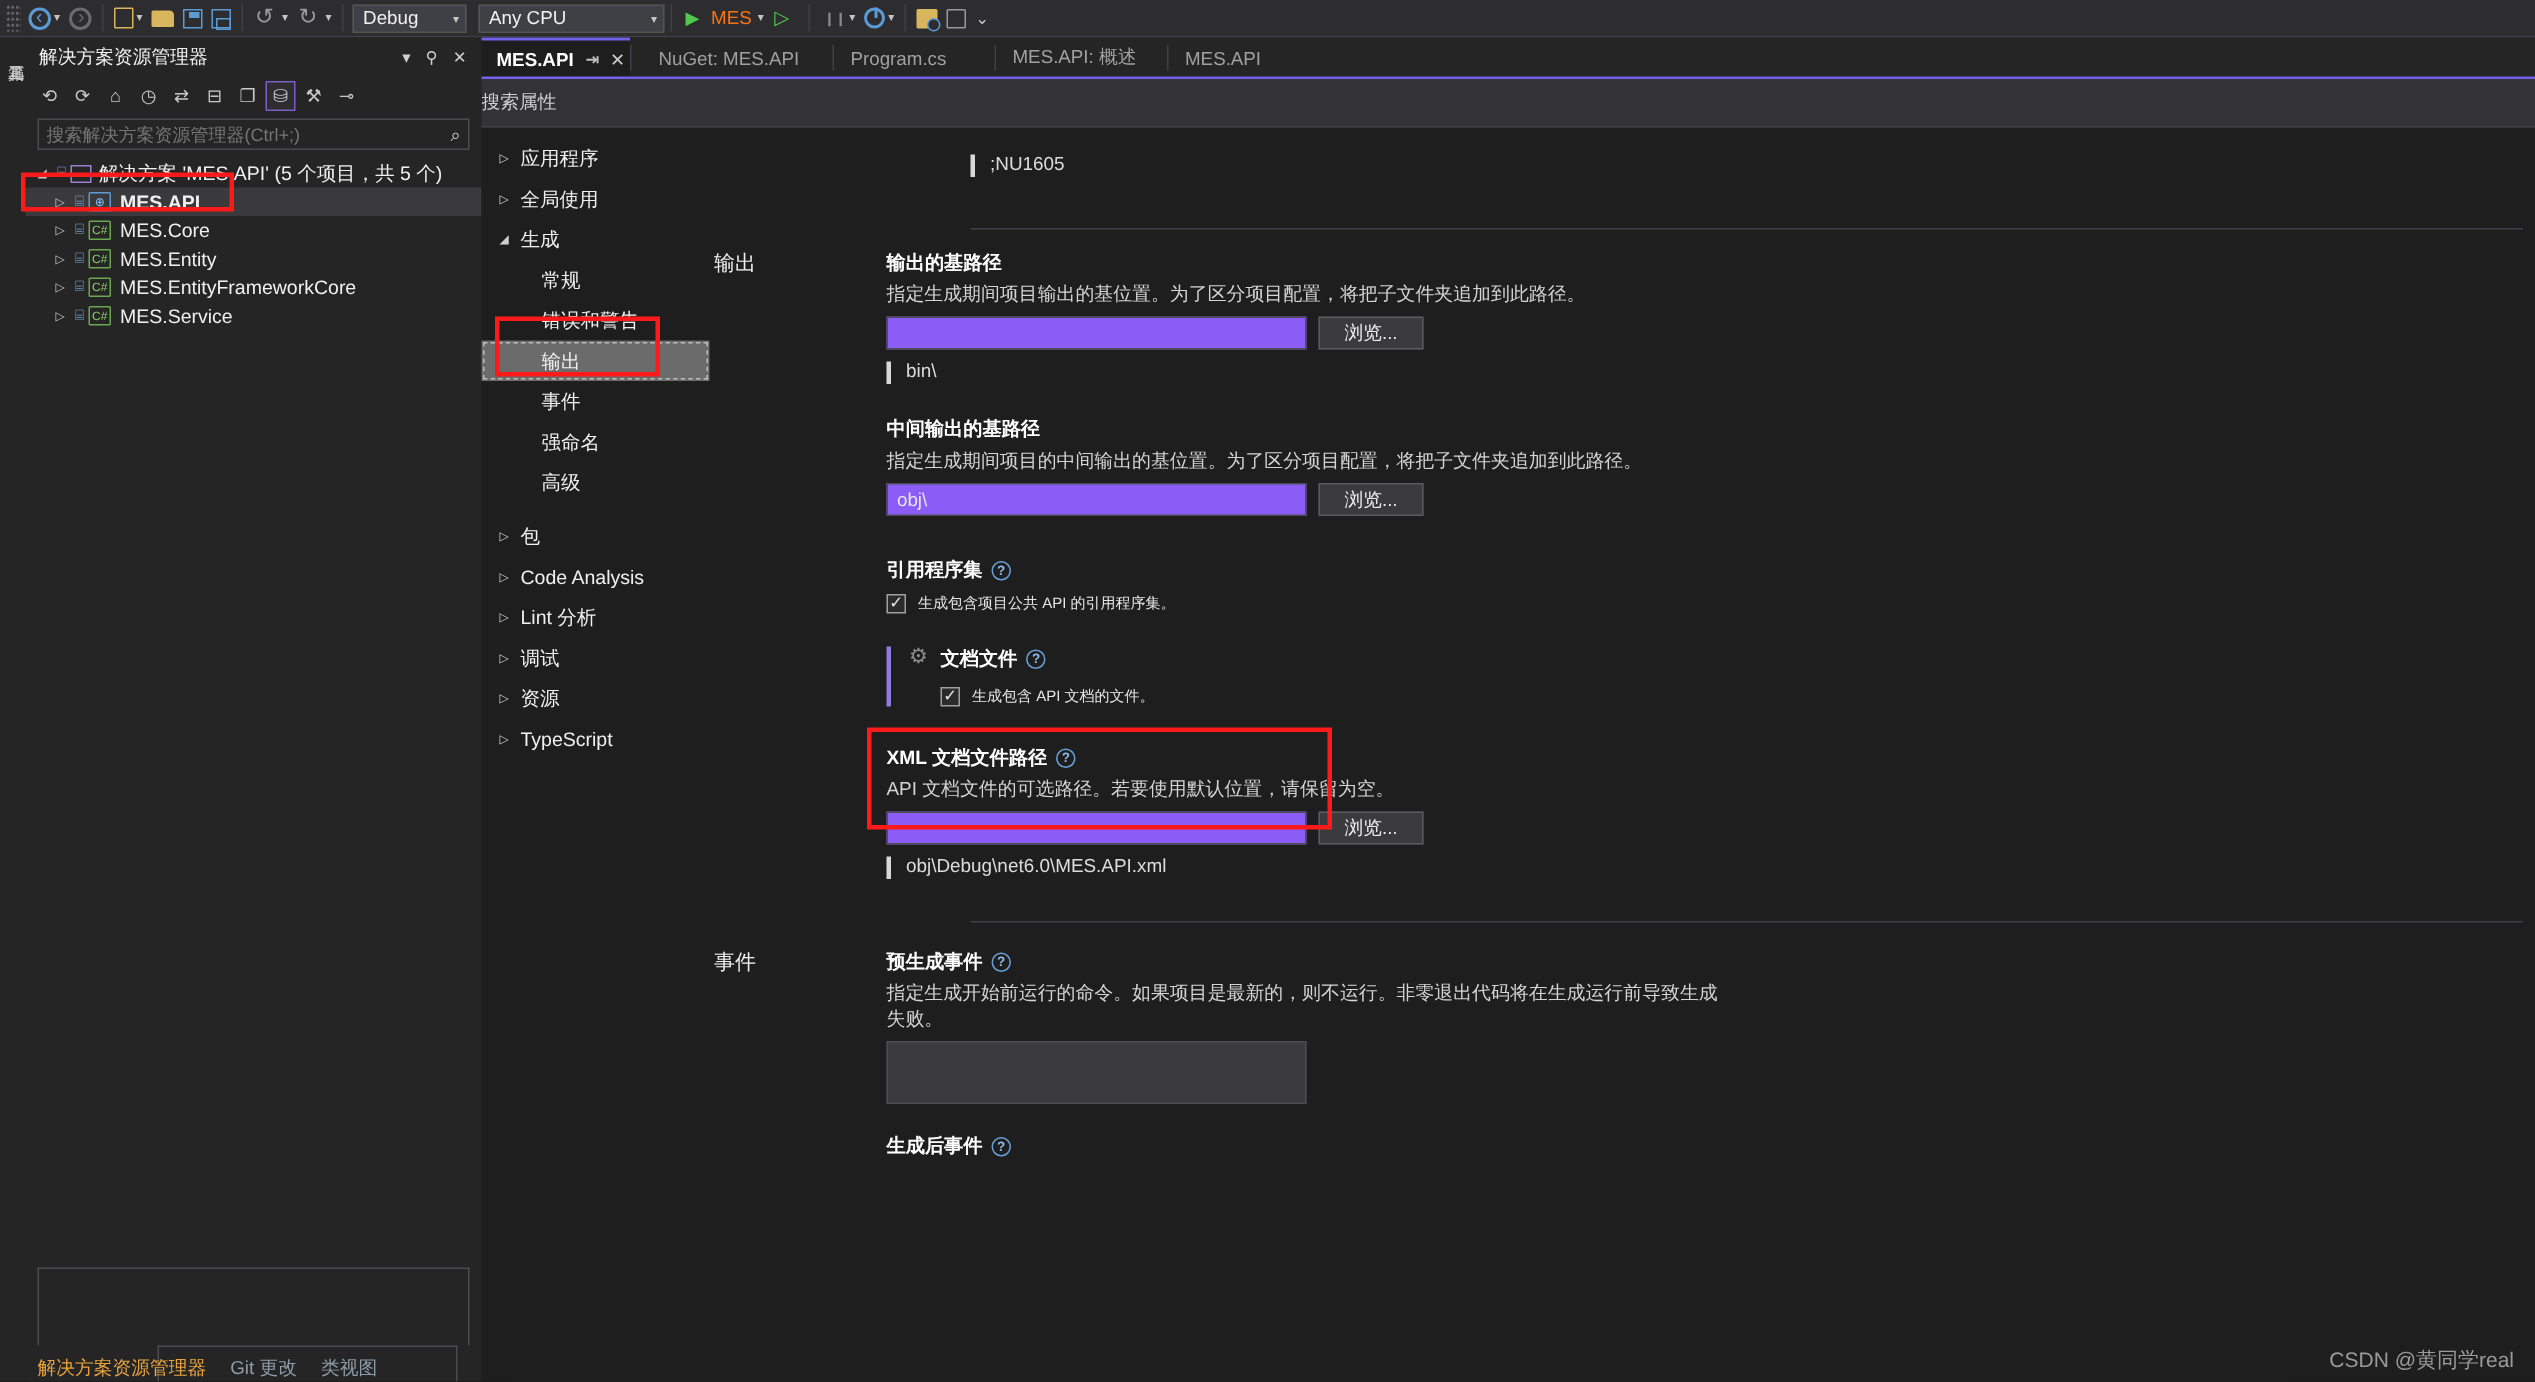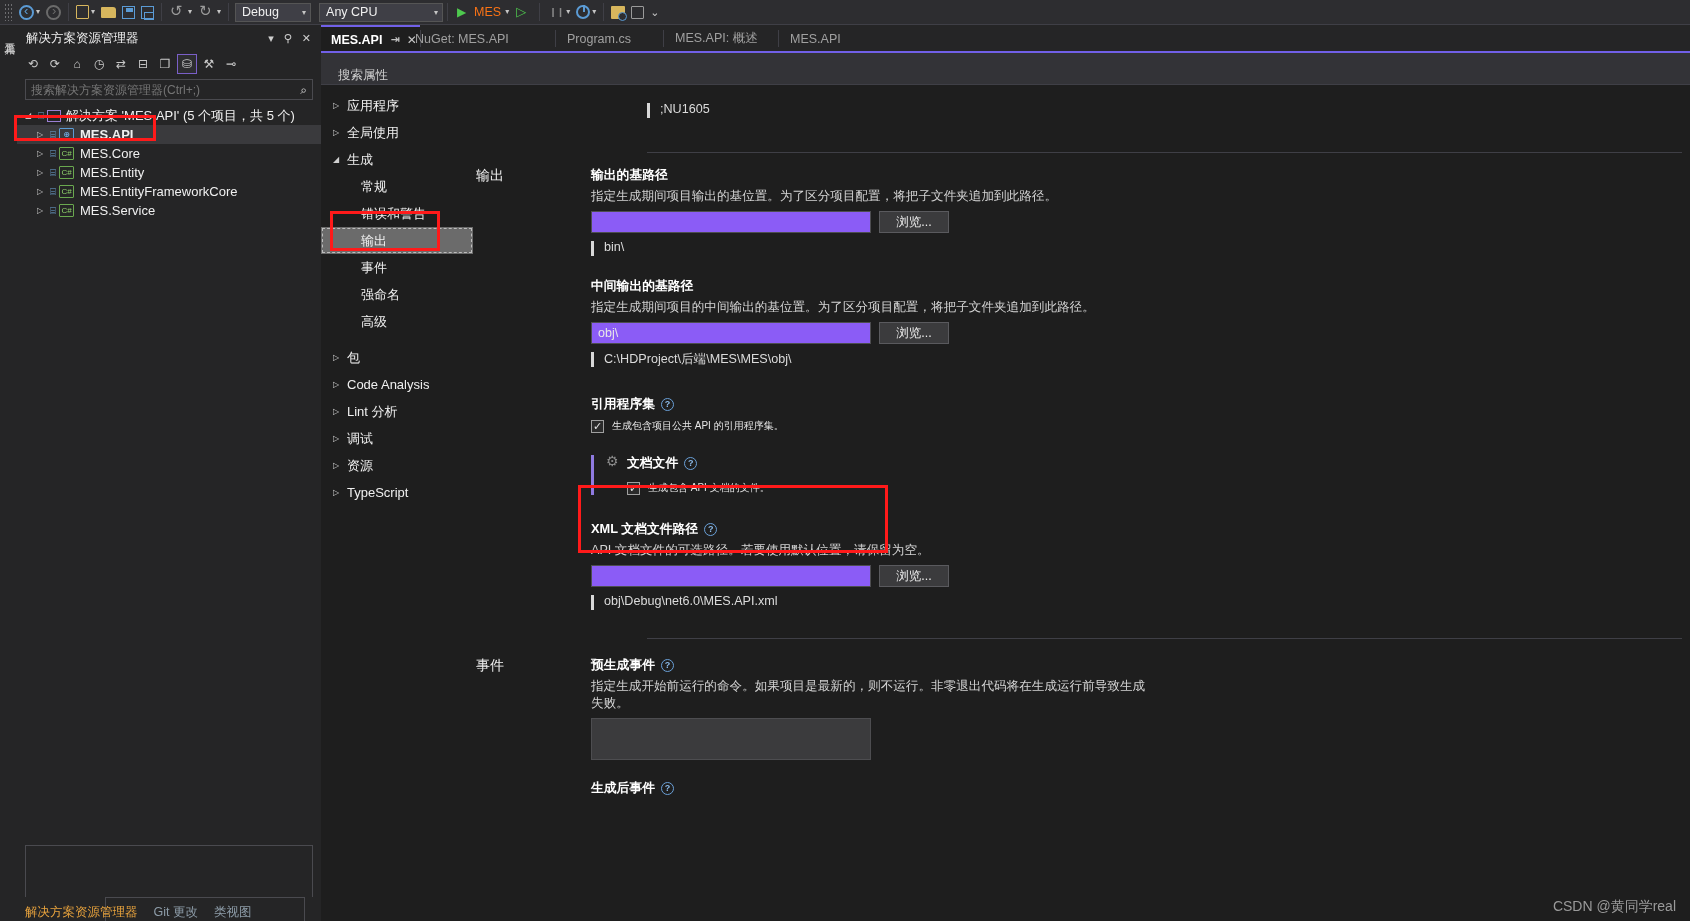--- a/index.html
+++ b/index.html
@@ -110,21 +110,21 @@
     font-size: 12.5px; padding: 0 10px; cursor: pointer; white-space: nowrap; }
   .tab.active { background: #1e1e1e; color: #ffffff; font-weight: bold; border-top: 2px solid #7160e8; }
   .tab.inactive { color: #a0a0a0; }
   .tab .pin { font-size: 11px; margin-left: 8px; color: #c0c0c0; }
   .tab .x { font-size: 12px; margin-left: 7px; color: #c9c9c9; }
   .tab-sep { position: absolute; top: 5px; width: 1px; height: 17px; background: #3f3f46; }
   .tabbar-underline { position: absolute; left: 321px; top: 51px; width: 1369px; height: 2px; background: #7160e8; }
 
   
   .prop { position: absolute; left: 321px; top: 53px; width: 1369px; height: 868px; background: #1e1e1e; }
-  .prop-search { height: 32px; display: flex; align-items: flex-end; padding-left: 17px;
+  .prop-search { height: 32px; display: flex; align-items: center; 
     background: #333337; border-bottom: 1px solid #3f3f46; }
   .prop-search .ph { color: #cfcfcf; font-size: 12.5px; }
 
   .prop-body { position: absolute; top: 33px; left: 0; width: 1369px; height: 835px; display: flex; }
   .navcol { width: 152px; height: 100%; position: relative; }
   .navitem { display: flex; align-items: center; height: 27px; font-size: 13px;
     color: #f0f0f0; cursor: pointer; padding-left: 12px; white-space: nowrap; }
   .navitem .na { width: 14px; font-size: 8px; color: #d0d0d0; }
   .navitem.child { padding-left: 40px; }
   .navitem.sel { background: #6b6b6b; outline: 1px dashed #bdbdbd; outline-offset: -2px; }
@@ -321,21 +321,21 @@
     </div>
   </div>
 
   <div class="tabbar">
     <div class="tab active" style="left:0;width:99px">
       <span>MES.API</span>
       <span class="pin">⇥</span>
       <span class="x">✕</span>
     </div>
     <div class="tab-sep" style="left:99px"></div>
-    <div class="tab inactive" style="left:84px">
+    <div class="tab inactive" style="left:108px">
       <span>NuGet: MES.API</span>
     </div>
     <div class="tab-sep" style="left:234px"></div>
     <div class="tab inactive" style="left:236px">
       <span>Program.cs</span>
     </div>
     <div class="tab-sep" style="left:342px"></div>
     <div class="tab inactive" style="left:344px">
       <span>MES.API: 概述</span>
     </div>
@@ -438,24 +438,20 @@
                 <div class="nt">bin\</div>
               </div>
             </div>
 
             <div class="field" style="margin-top:22px">
               <div class="f-label">中间输出的基路径</div>
               <div class="f-desc">指定生成期间项目的中间输出的基位置。为了区分项目配置，将把子文件夹追加到此路径。</div>
               <div class="f-row">
                 <input class="f-input" type="text" value="obj\" style="">
                 <button class="btn">浏览...</button>
-              </div>
-              <div class="f-note">
-                <div class="bar"></div>
-                <div class="nt">C:\HDProject\后端\MES\MES\obj\</div>
               </div>
             </div>
 
             <div class="field" style="margin-top:28px">
               <div class="f-label">
                 <span>引用程序集</span>
                 <span class="f-help">?</span>
               </div>
               <div class="cbrow">
                 <span class="cbox"></span>

